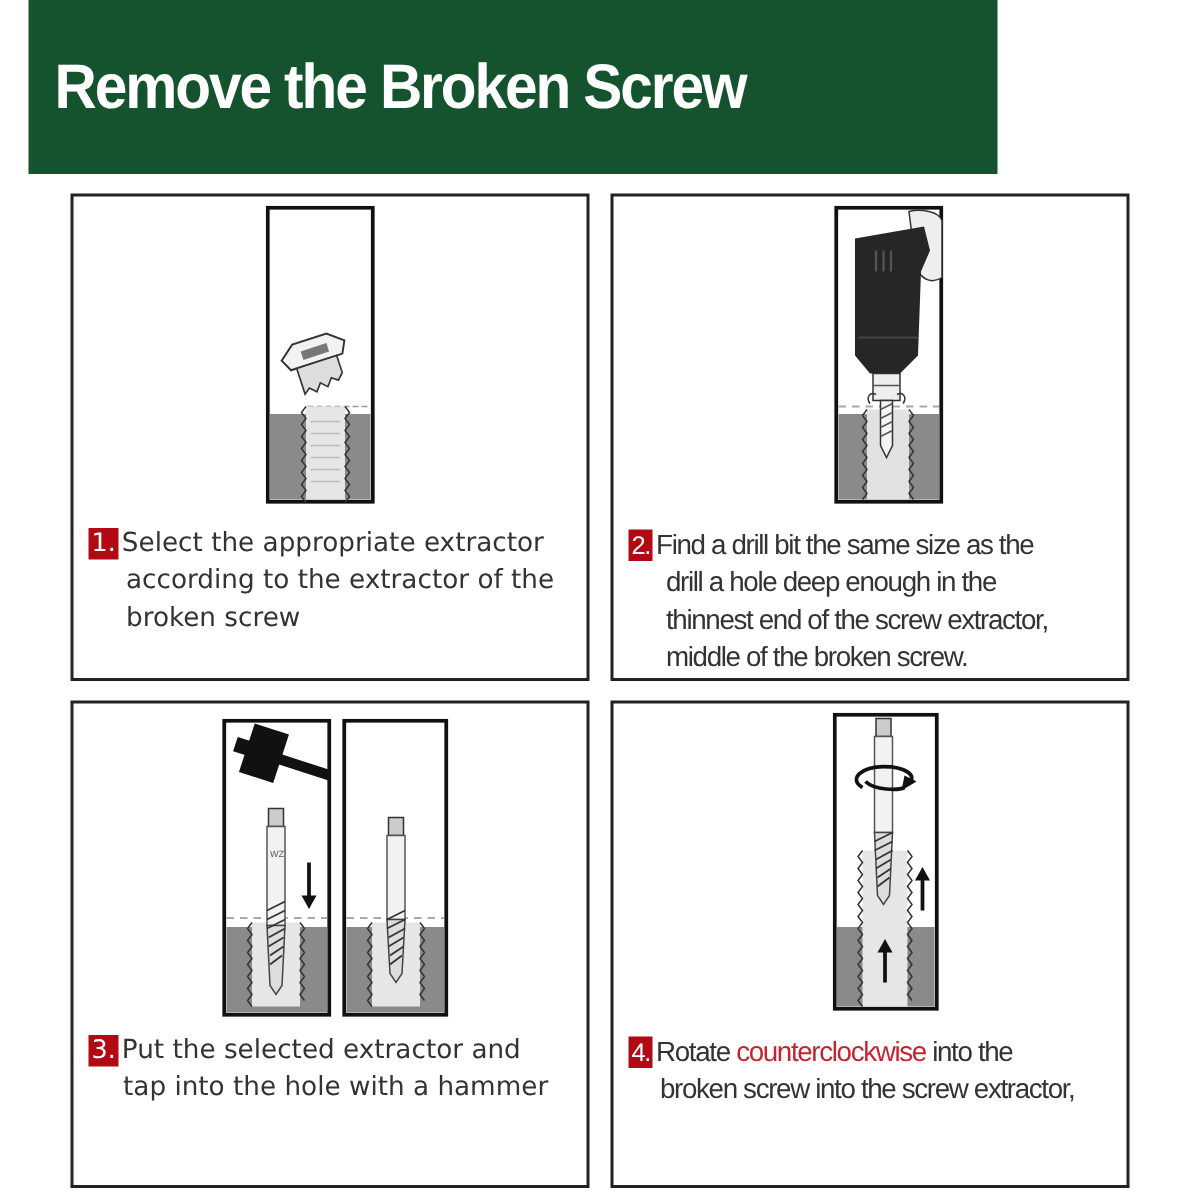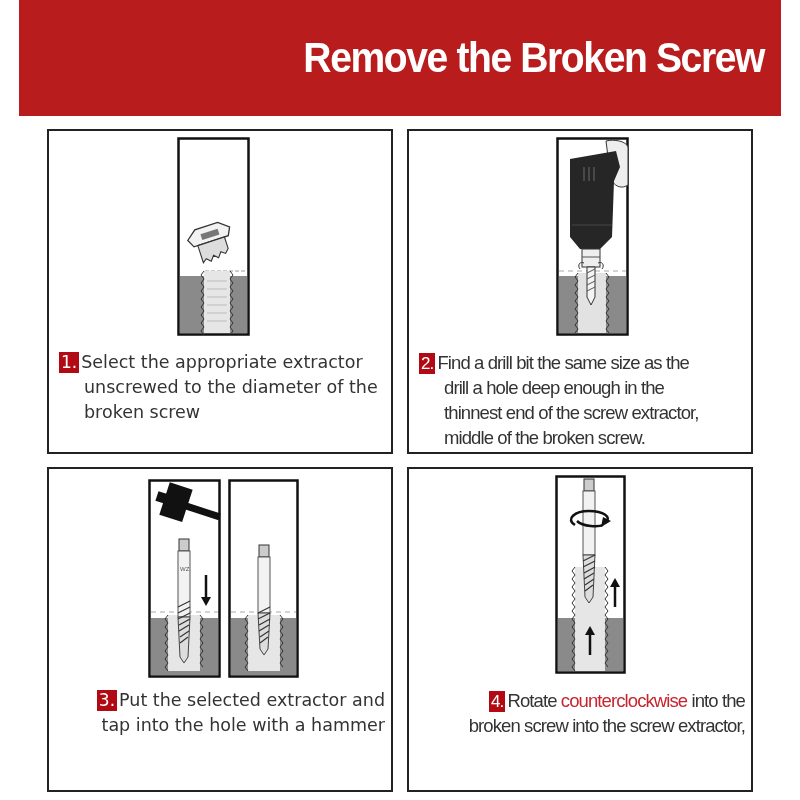--- a/index.html
+++ b/index.html
@@ -1,17 +1,17 @@
 <!DOCTYPE html>
 <html><head>
 <meta charset="utf-8">
 <style>
   html,body{margin:0;padding:0;background:#fff;}
   body{width:800px;height:800px;position:relative;overflow:hidden;font-family:"Liberation Sans",sans-serif;}
-  .banner{position:absolute;left:19px;top:0;width:762px;height:116px;background:#b91c1c;display:flex;align-items:center;justify-content:flex-end;}
+  .banner{position:absolute;left:19px;top:0;width:646px;height:116px;background:#14532d;display:flex;align-items:center;justify-content:flex-start;}
   .banner h1{margin:0;color:#fff;font-family:"Liberation Sans",sans-serif;font-weight:bold;font-size:42px;letter-spacing:-1.5px;transform:scaleX(0.93);}
   .panel{position:absolute;width:346px;height:325px;border:2px solid #222;box-sizing:border-box;background:#fff;}
   .p1{left:47px;top:129px;}
   .p2{left:407px;top:129px;}
   .p3{left:47px;top:467px;}
   .p4{left:407px;top:467px;}
   .illus{position:absolute;}
   .caption{position:absolute;left:10px;right:6px;font-family:"DejaVu Sans",sans-serif;font-size:17.5px;line-height:25px;color:#333;}
   .caption .line{display:block;white-space:nowrap;}
   .caption .indent{padding-left:25px;}
@@ -45,21 +45,21 @@
       </g>
 
     <g transform="rotate(-18 36 110)">
       <path d="M14,96 L24,88 L48,88 L58,96 L54,104 L18,104 Z" fill="#f2f2f2" stroke="#333" stroke-width="1.3"></path>
       <path d="M22,104 L50,104 L50,116 l-4,4 l-4,-3 l-4,5 l-4,-4 l-4,5 l-4,-4 l-4,3 Z" fill="#ddd" stroke="#333" stroke-width="1.1"></path>
       <rect x="28" y="94" width="18" height="6" fill="#777"></rect>
     </g>
   </svg>
   <div class="caption c1" style="top:219px;">
     <span class="line"><span class="badge">1.</span><span>Select the appropriate extractor</span></span>
-    <span class="line indent">unscrewed to the diameter of the</span>
+    <span class="line indent">according to the extractor of the</span>
     <span class="line indent">broken screw</span>
   </div>
 </div>
 
 <div class="panel p2">
   <svg class="illus" style="left:147px;top:6px;" width="74" height="200" viewBox="0 0 74 200">
     <rect x="1.5" y="1.5" width="70" height="196" fill="#fff" stroke="#111" stroke-width="2.5"></rect>
     <rect x="3" y="139" width="67" height="57" fill="#8a8a8a"></rect>
     <line x1="3" y1="134" x2="70" y2="134" stroke="#aaa" stroke-width="1.2" stroke-dasharray="5,4"></line>
 
@@ -146,21 +146,21 @@
     <path d="M30,134 L42,134 L40,170 L36,176 L32,170 Z" fill="#ddd" stroke="#444" stroke-width="1"></path>
     <g stroke="#333" stroke-width="1.2">
         <line x1="30" y1="134" x2="42" y2="128"></line>
         <line x1="30" y1="140" x2="42" y2="134"></line>
         <line x1="31" y1="146" x2="42" y2="140"></line>
         <line x1="31" y1="152" x2="41" y2="146"></line>
         <line x1="32" y1="158" x2="41" y2="152"></line>
         <line x1="32" y1="164" x2="40" y2="158"></line>
       </g>
   </svg>
-  <div class="caption c3" style="top:219px;text-align:right;">
+  <div class="caption c3" style="top:219px;">
     <span class="line"><span class="badge">3.</span><span>Put the selected extractor and</span></span>
     <span class="line indent" style="padding-left:23px;">tap into the hole with a hammer</span>
   </div>
 </div>
 
 <div class="panel p4">
   <svg class="illus" style="left:146px;top:6px;" width="72" height="200" viewBox="0 0 72 200">
     <rect x="1.5" y="1.5" width="68" height="196" fill="#fff" stroke="#111" stroke-width="2.5"></rect>
     <rect x="3" y="143" width="65" height="53" fill="#8a8a8a"></rect>
 
@@ -182,17 +182,17 @@
 
     <path d="M20,50 C10,44 20,36 34,36 C48,36 58,42 50,48" fill="none" stroke="#111" stroke-width="2.5"></path>
     <path d="M46,52 L56,46 L48,42 Z" fill="#111"></path>
     <path d="M22,46 C28,52 44,52 48,50" fill="none" stroke="#111" stroke-width="2.5"></path>
 
     <line x1="60" y1="110" x2="60" y2="132" stroke="#111" stroke-width="2.5"></line>
     <path d="M55,112 L65,112 L60,103 Z" fill="#111"></path>
     <line x1="35" y1="158" x2="35" y2="180" stroke="#111" stroke-width="2.5"></line>
     <path d="M30,160 L40,160 L35,151 Z" fill="#111"></path>
   </svg>
-  <div class="caption c4" style="top:219px;text-align:right;">
+  <div class="caption c4" style="top:219px;">
     <span class="line"><span class="badge">4.</span><span>Rotate </span><span class="red">counterclockwise</span><span> into the</span></span>
     <span class="line indent" style="padding-left:21px;">broken screw into the screw extractor,</span>
   </div>
 </div>
 
 </body></html>

